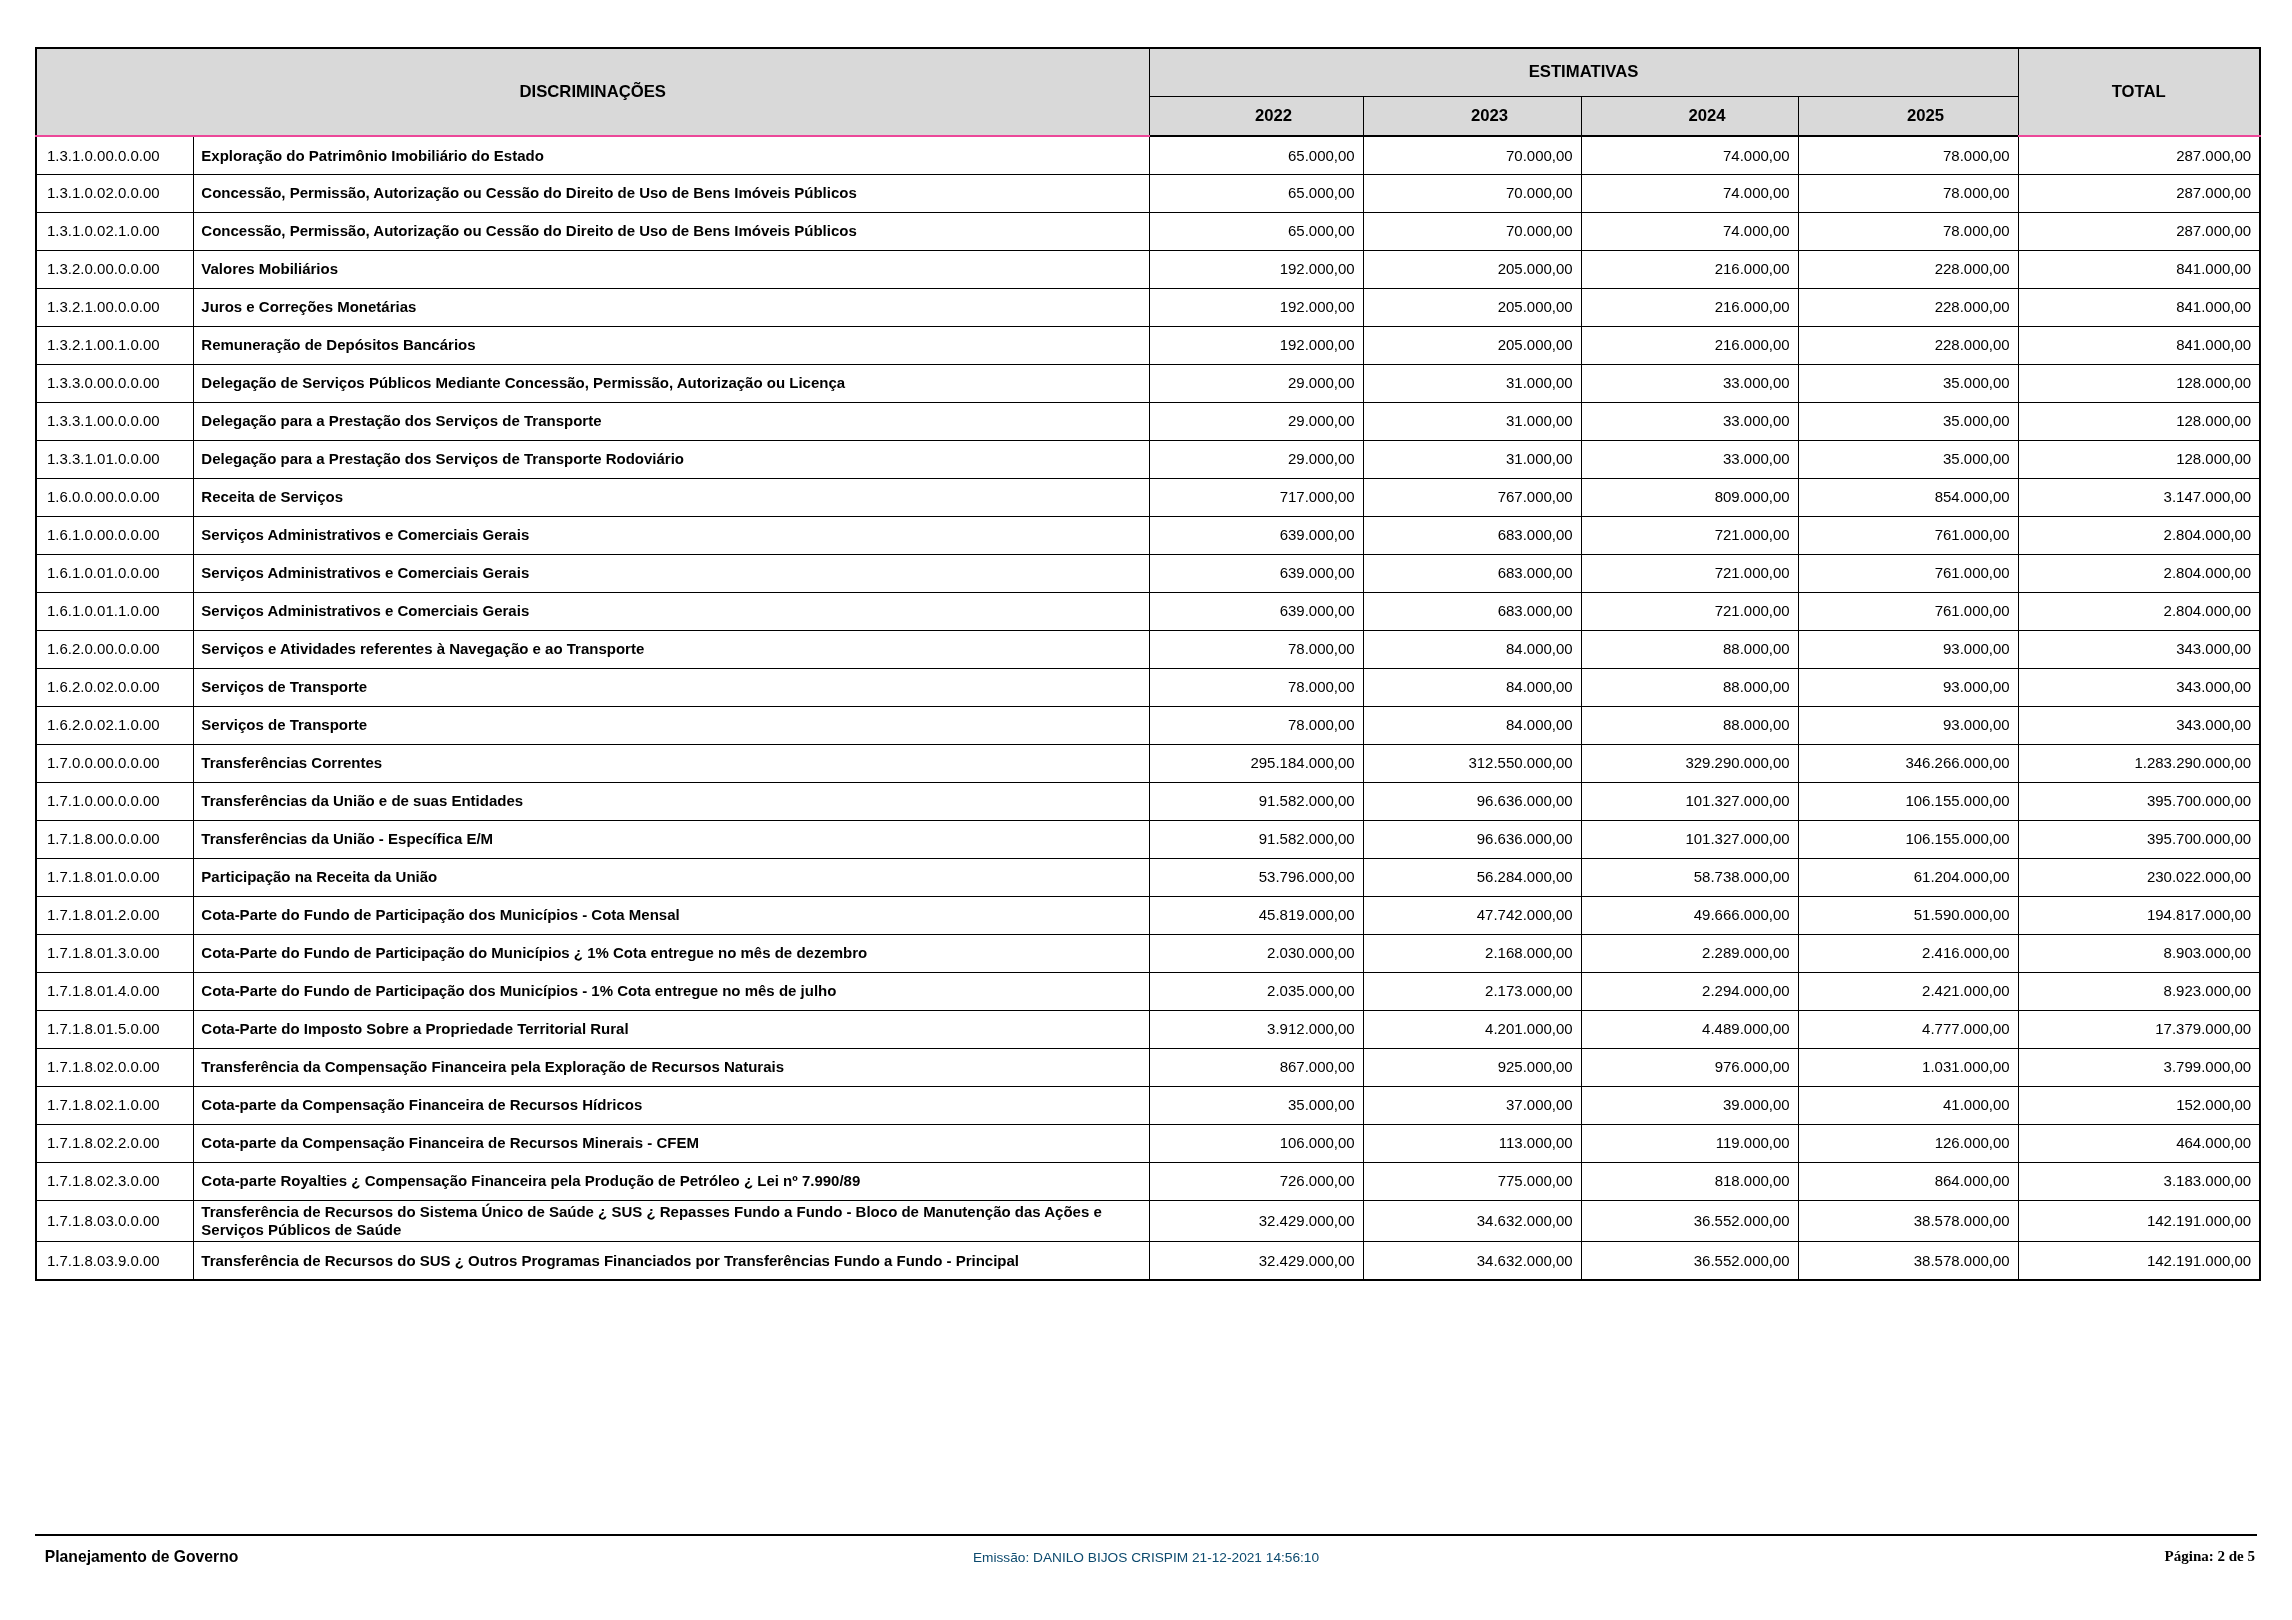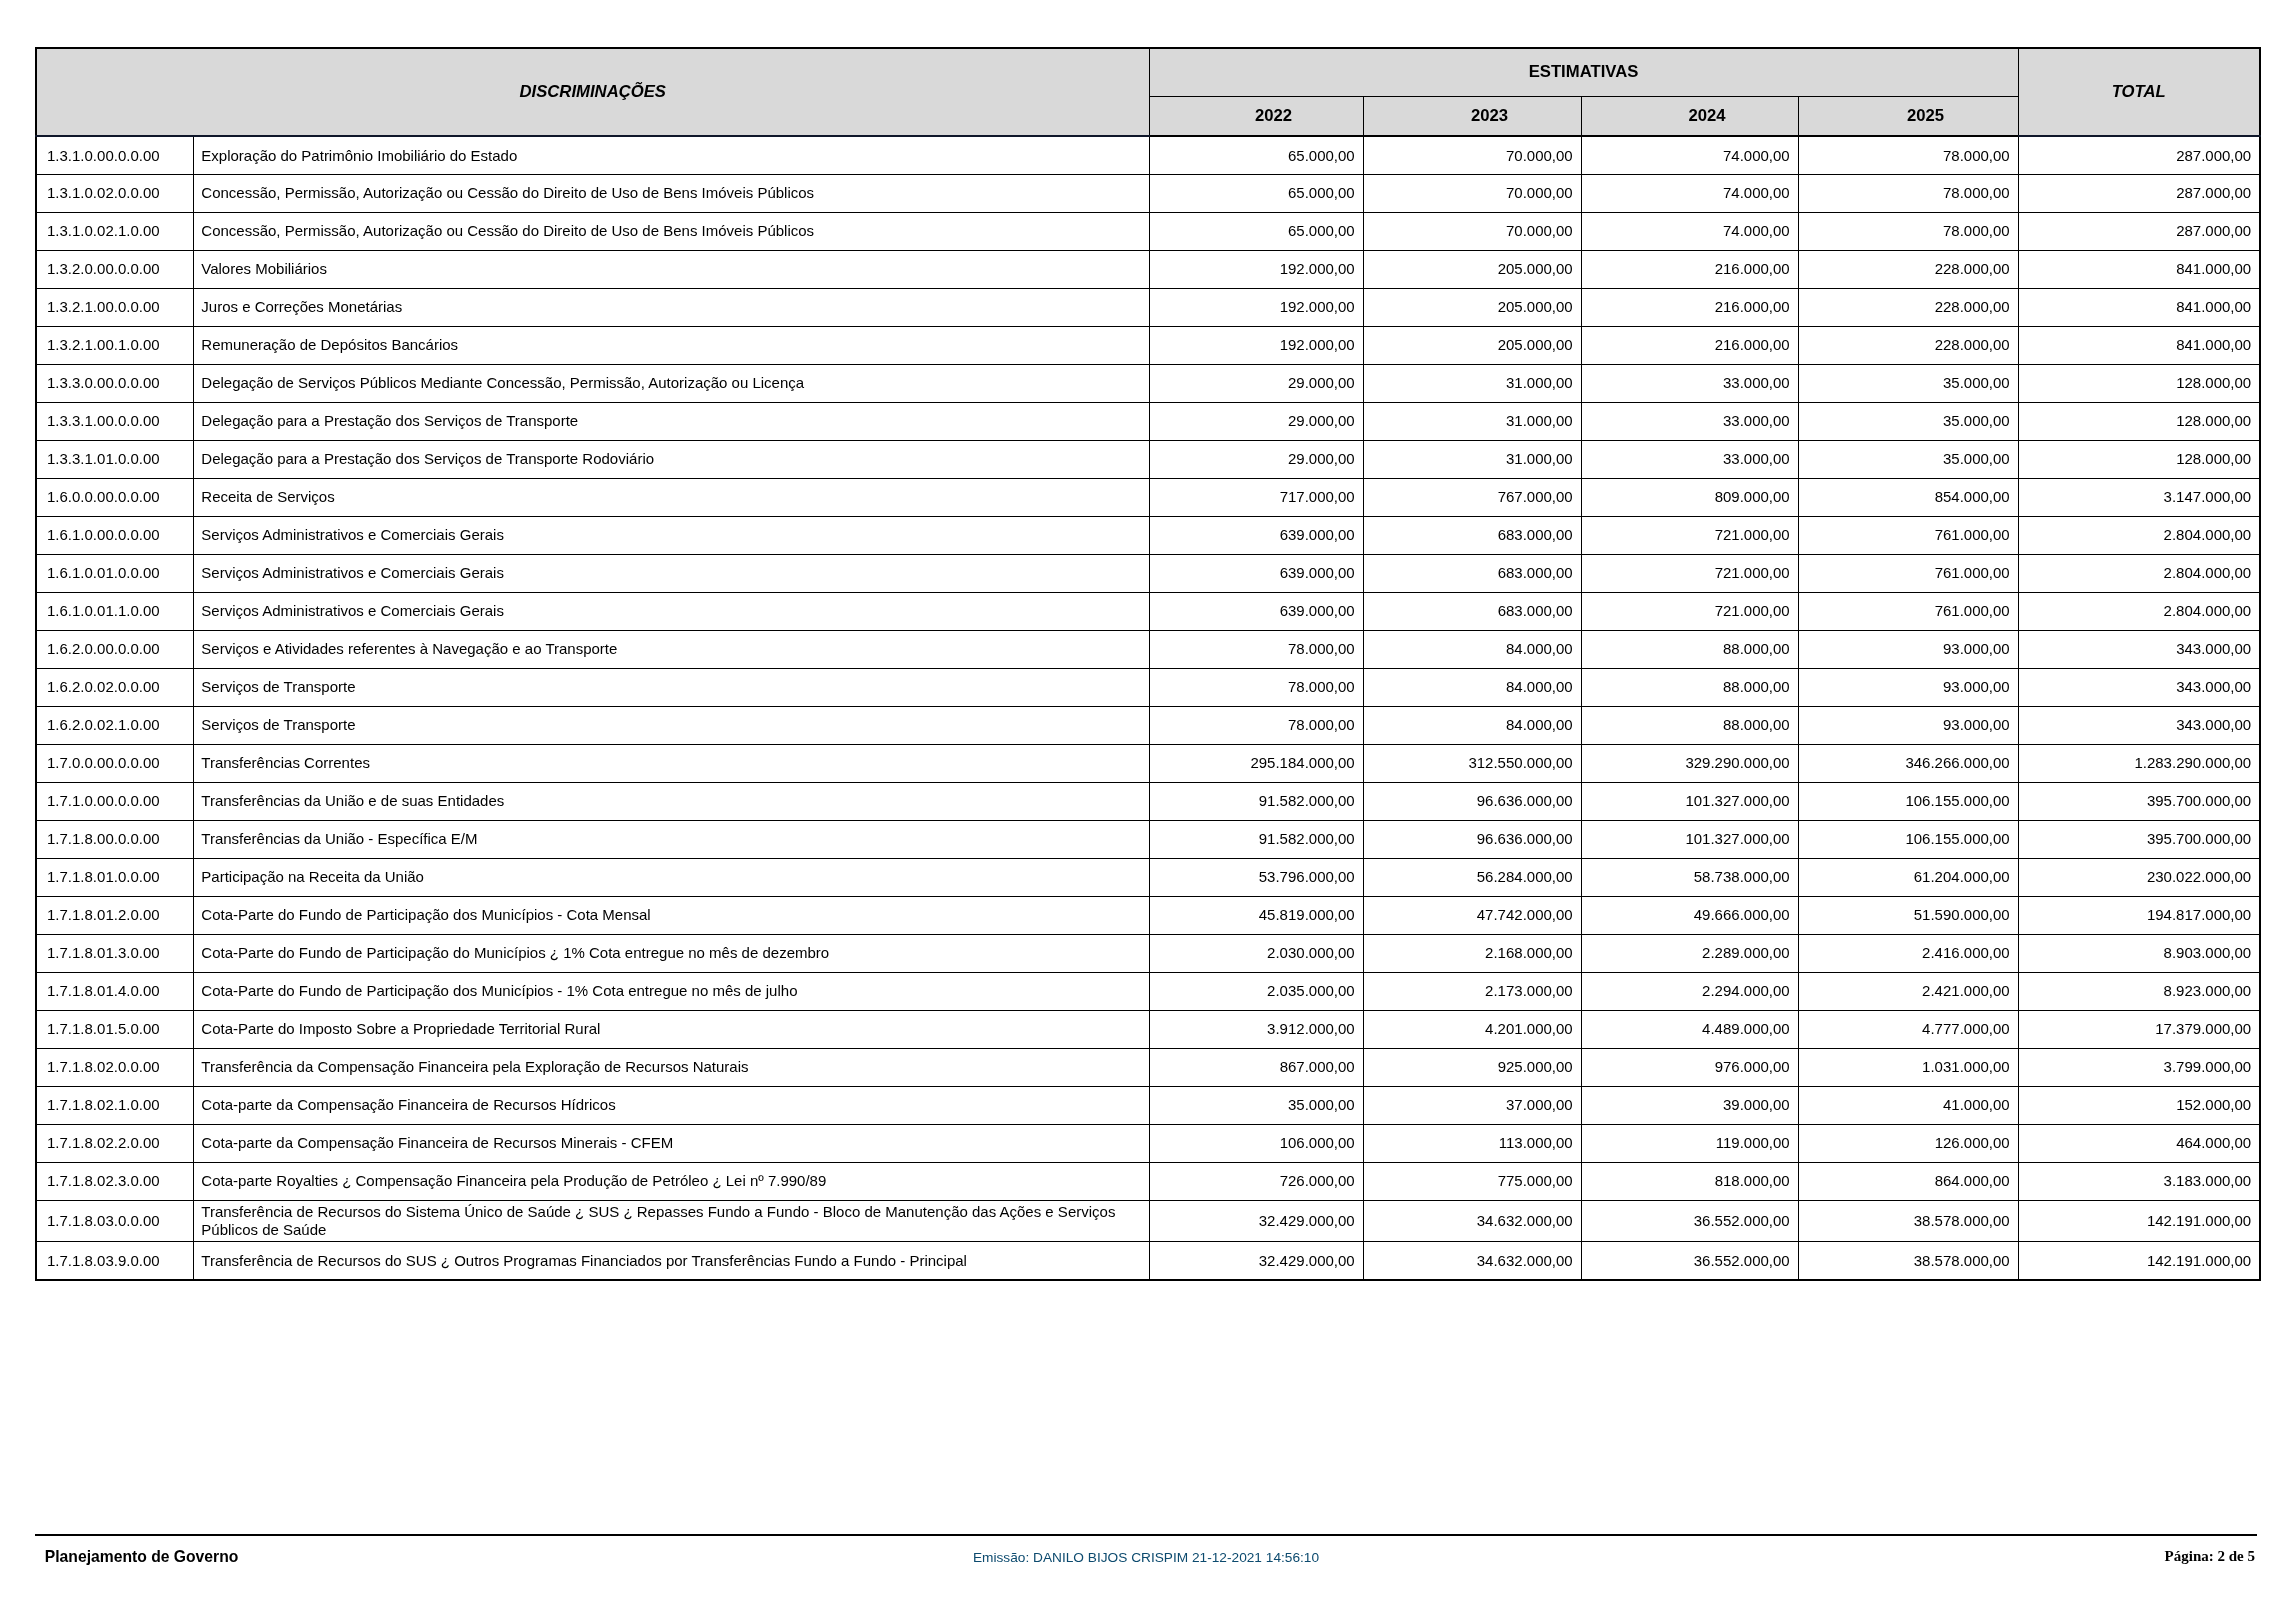--- a/index.html
+++ b/index.html
@@ -32,37 +32,38 @@
   .budget thead th {
     background: #d9d9d9;
     font-weight: bold;
     font-size: 16.7px;
     text-align: center;
     padding: 2px 3.9px;
     margin-top: 16px;
   }
   .budget thead tr.h1 { height: 48px; }
   .budget thead tr.h2 { height: 40px; }
-  .budget thead th.hspan { border-bottom: 2px solid #0f172a; font-style: italic; }
+  .budget thead th.hspan { border-bottom: 2px solid #ec4899; }
   .budget thead tr.h2 th { border-bottom: 2px solid #000; padding-left: 39px; }
   .budget tbody tr { height: 38px; }
   .budget tbody td {
     font-size: 15px;
     line-height: 1.16;
     padding: 2.9px 5.9px;
     background: #fff;
   }
   .budget td.c-code {
     padding-left: 10px;
     white-space: nowrap;
   }
   .budget td.c-desc {
     padding-left: 7.8px;
     padding-right: 9.8px;
     text-align: left;
+    font-weight: bold;
   }
   .budget td.c-num {
     text-align: right;
     padding-right: 7.8px;
     white-space: nowrap;
   }
   .page-footer {
     position: absolute;
     left: 35px;
     width: 2222px;

